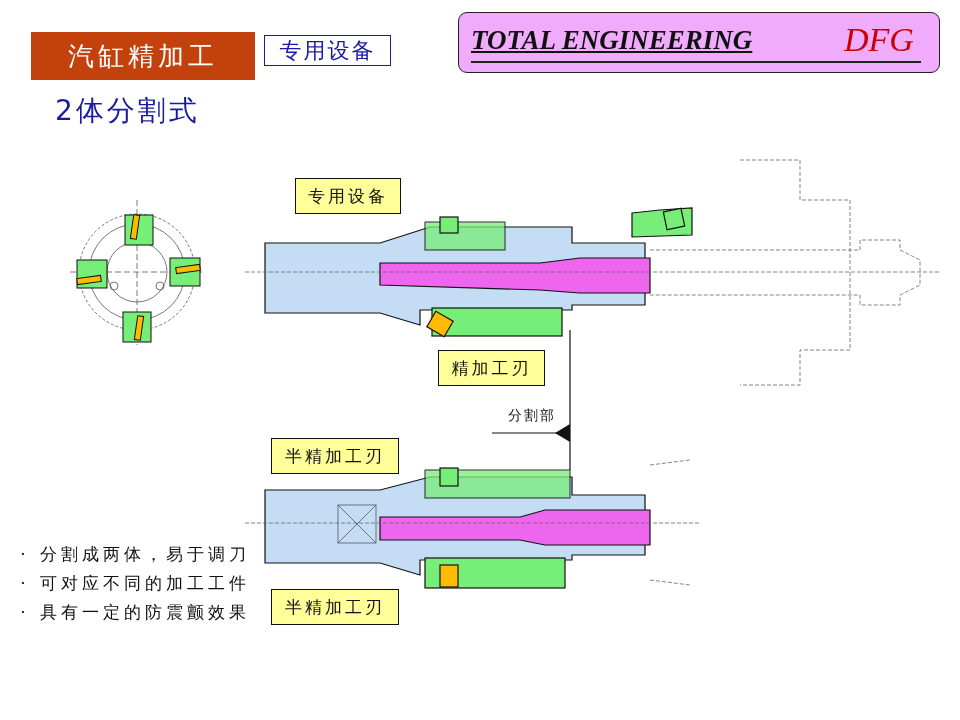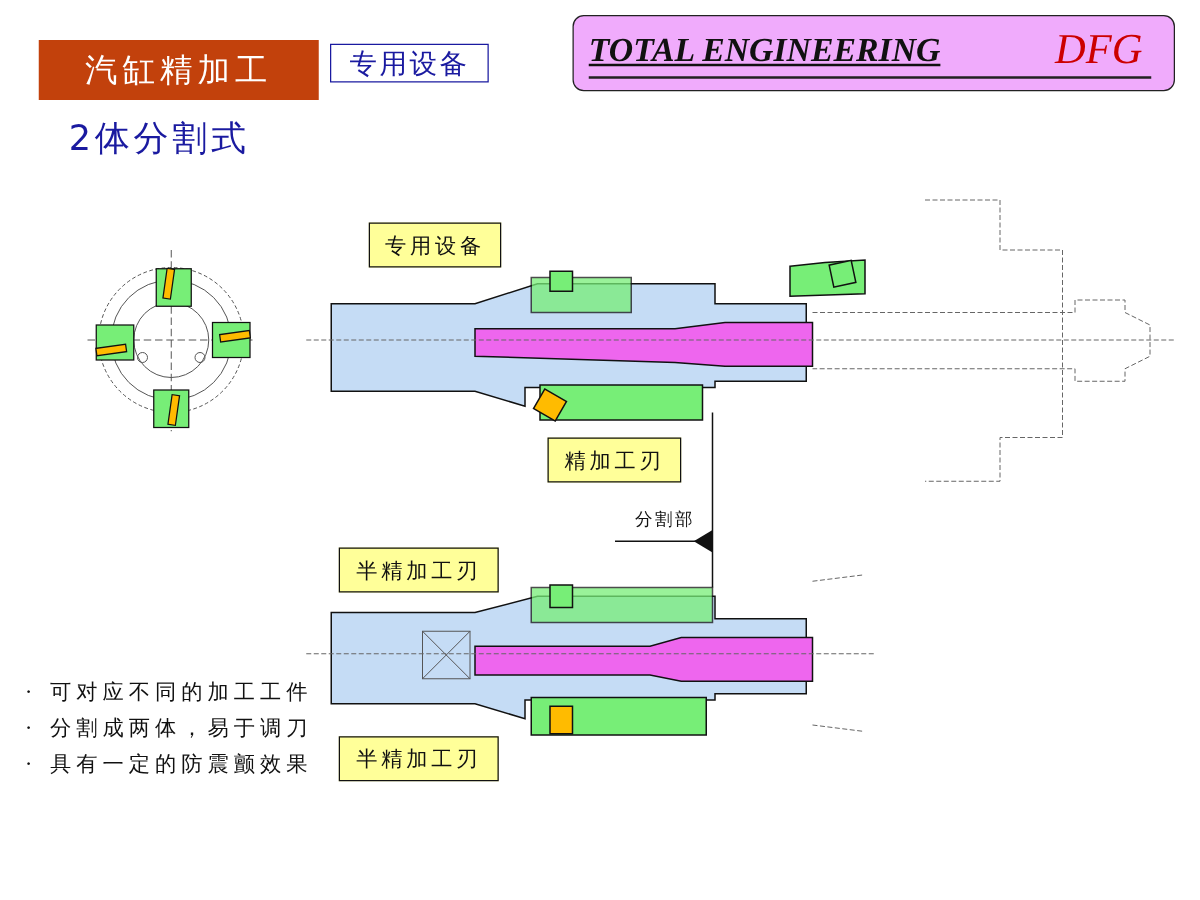--- a/index.html
+++ b/index.html
@@ -94,16 +94,16 @@
   </g>
 </svg>
 
 <div class="label" style="left:295px;top:178px;width:106px;height:36px;">专用设备</div>
 <div class="label" style="left:438px;top:350px;width:107px;height:36px;">精加工刃</div>
 <div class="split-label">分割部</div>
 <div class="label" style="left:271px;top:438px;width:128px;height:36px;">半精加工刃</div>
 <div class="label" style="left:271px;top:589px;width:128px;height:36px;">半精加工刃</div>
 
 <div class="features">
+  <div class="item"><span class="bullet">·</span><span>分割成两体，易于调刀</span></div>
   <div class="item"><span class="bullet">·</span><span>可对应不同的加工工件</span></div>
-  <div class="item"><span class="bullet">·</span><span>分割成两体，易于调刀</span></div>
   <div class="item"><span class="bullet">·</span><span>具有一定的防震颤效果</span></div>
 </div>
 
 </body></html>

